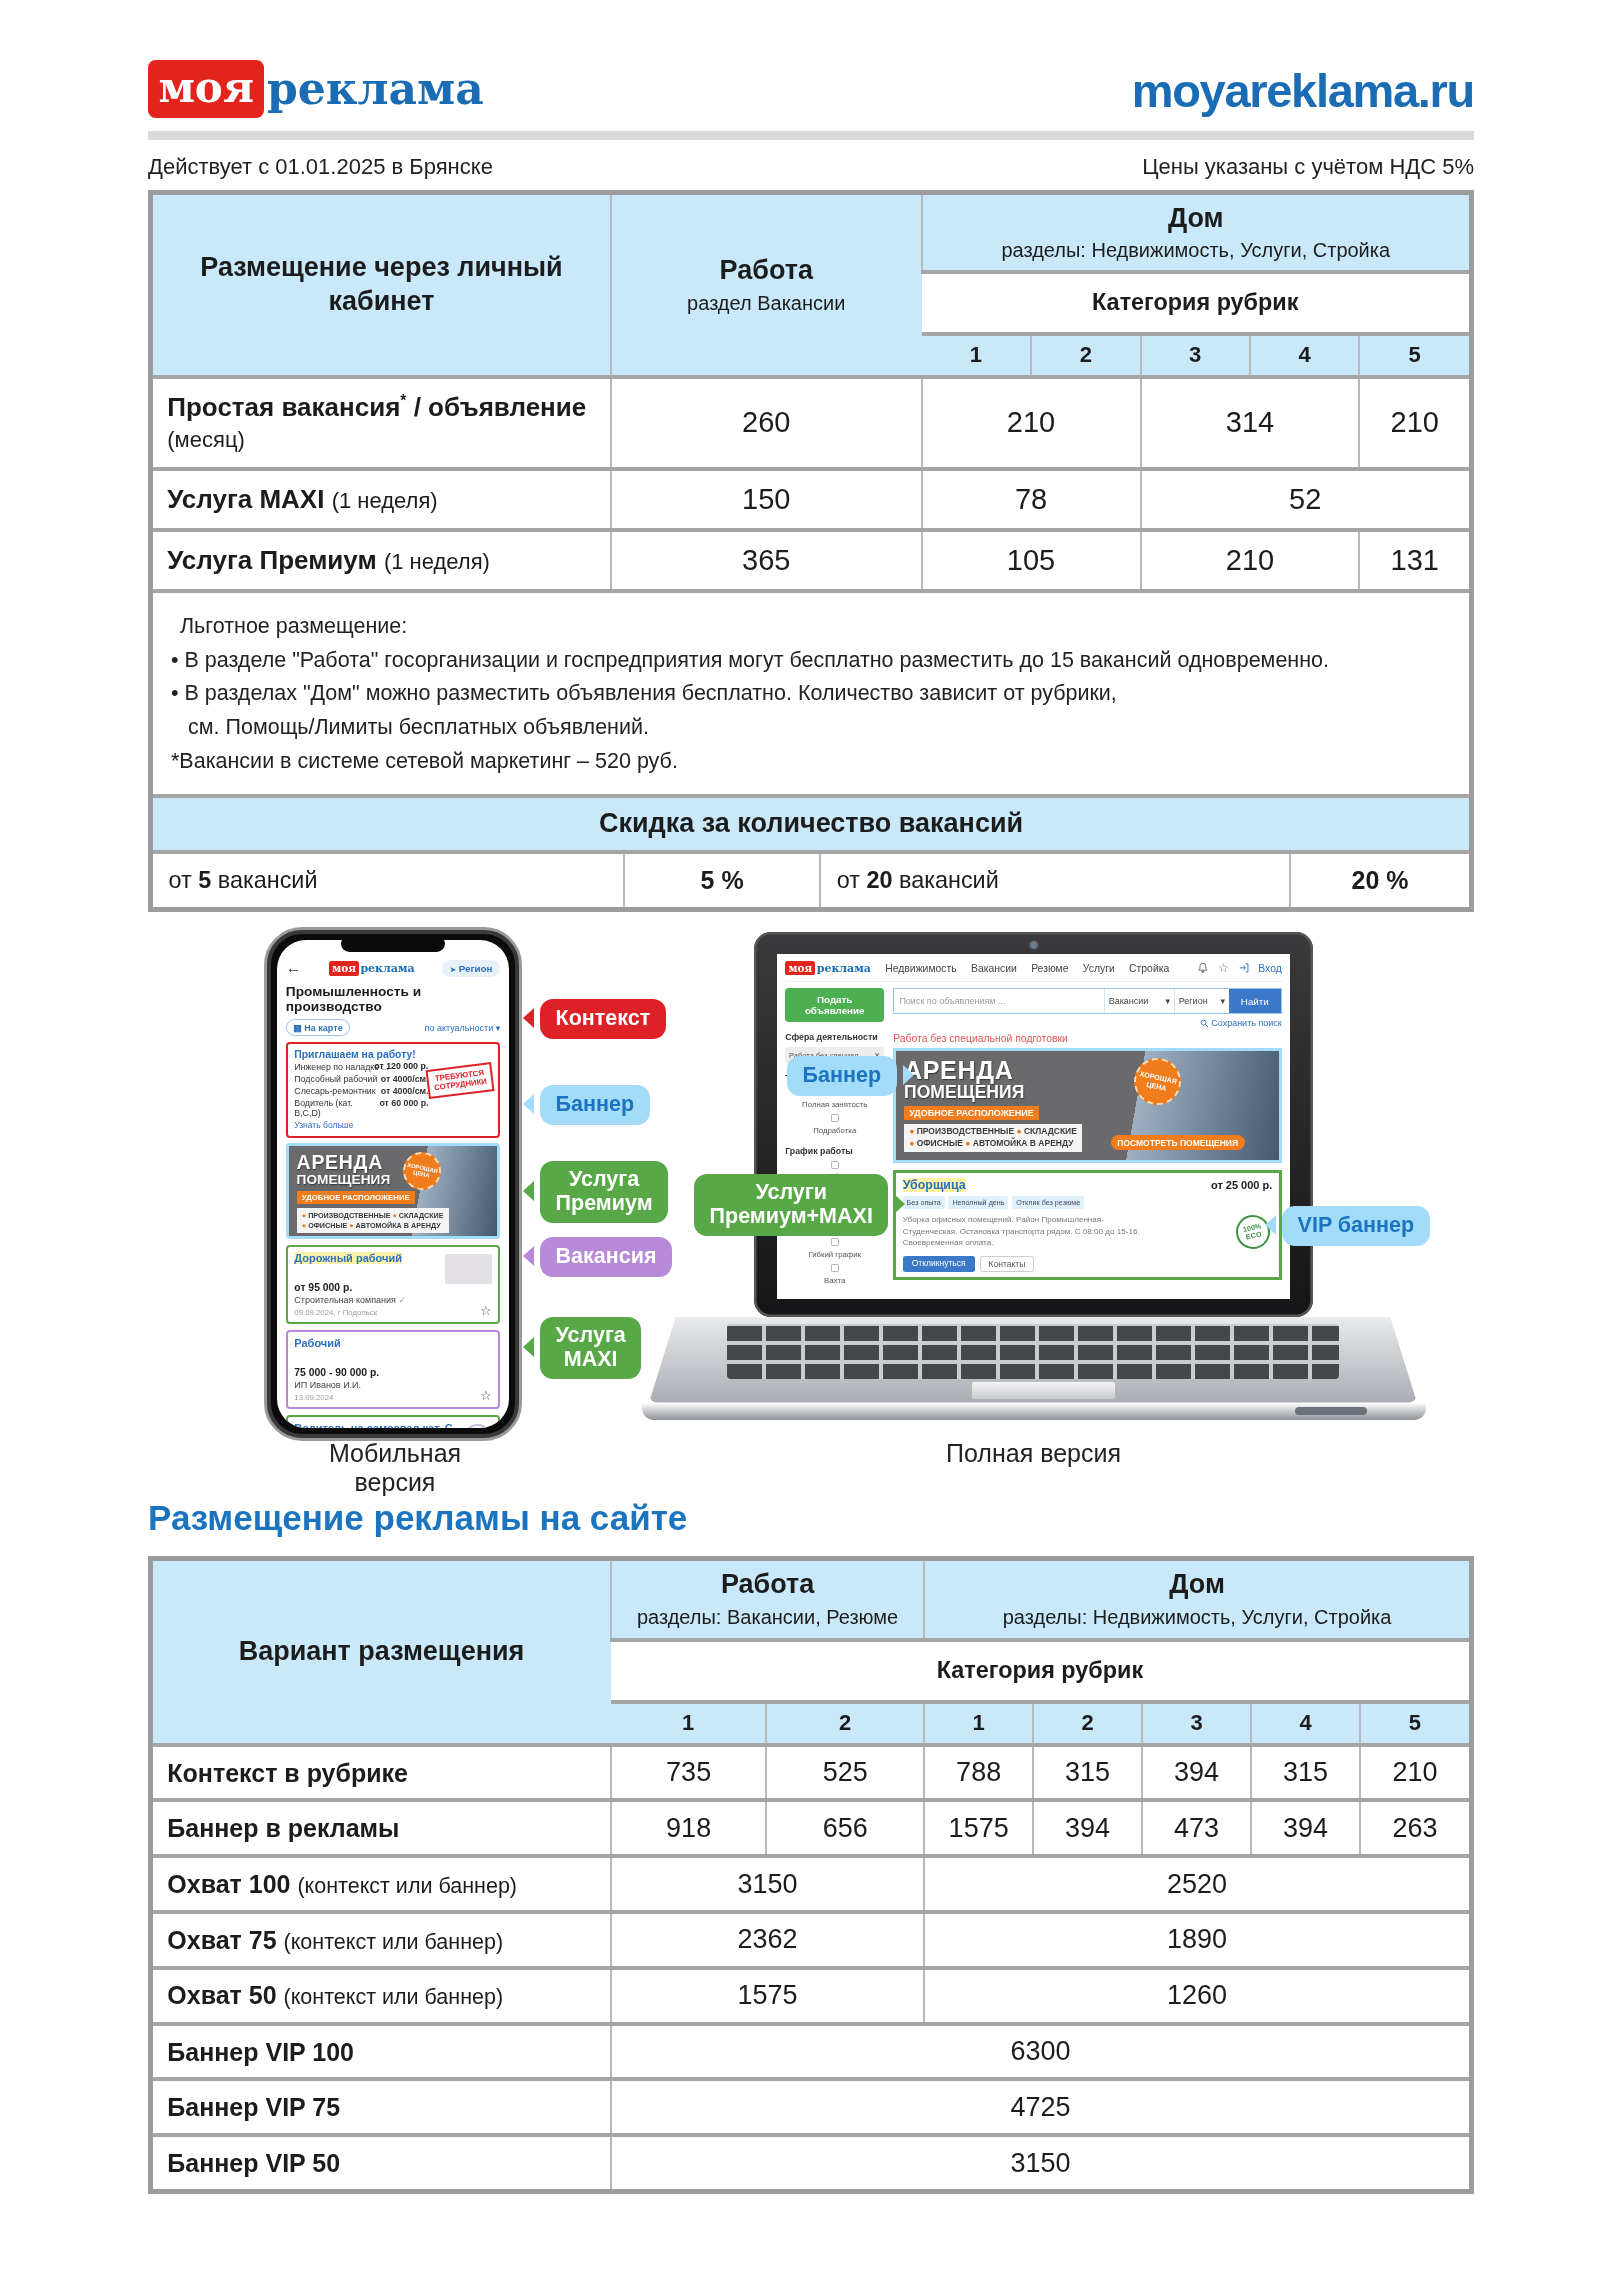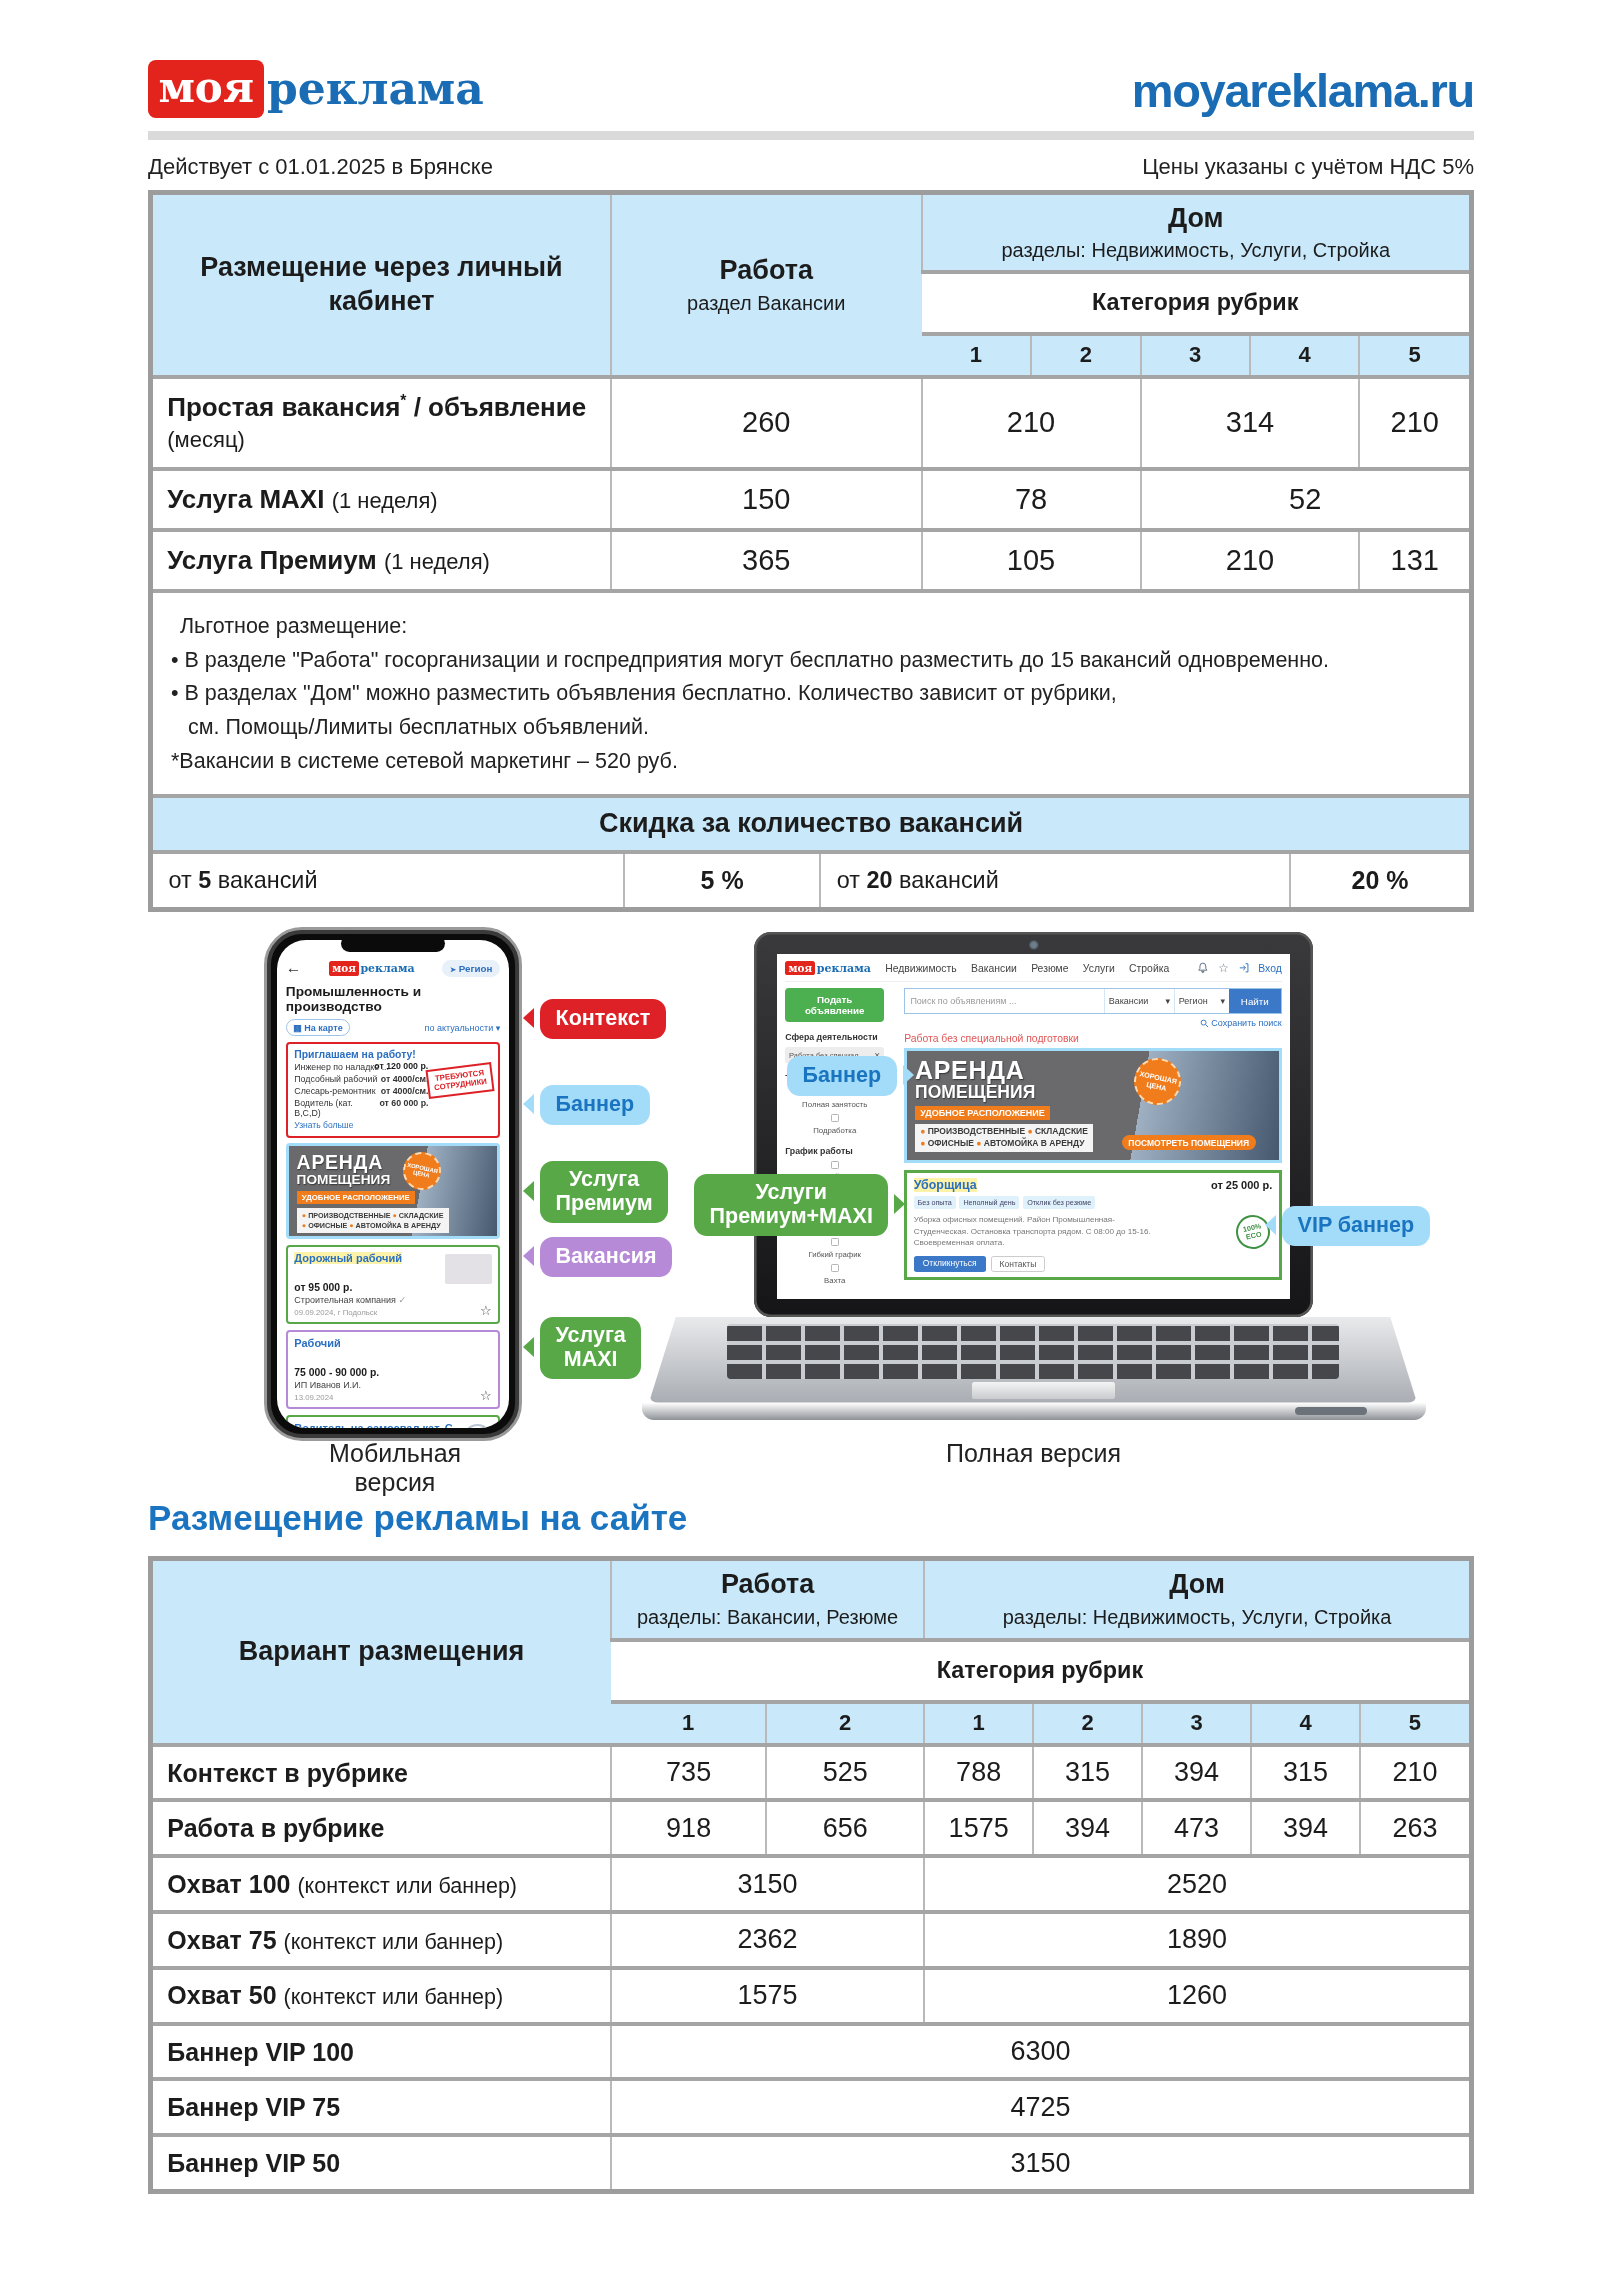--- a/index.html
+++ b/index.html
@@ -118,21 +118,21 @@
   .kb{position:absolute; left:78px; right:78px; top:7.8px; height:55px; background-color:#45474b;
     background-image:repeating-linear-gradient(90deg,transparent 0 35px,#c9ccd1 35px 39px),repeating-linear-gradient(0deg,transparent 0 15px,#c9ccd1 15px 19px); border-radius:3.9px;}
   .tpad{position:absolute; left:42%; top:65px; width:143px; height:17px; background:linear-gradient(#f4f4f5,#c9cbce); border-radius:2.6px;}
   .lap-lip{position:absolute; left:494px; top:482px; width:784px; height:17px; background:linear-gradient(#fdfdfd,#8e9297); border-radius:0 0 11.7px 11.7px;}
   .lap-lip .nip{position:absolute; right:59px; top:4.6px; width:72px; height:7.8px; background:#6c727a; border-radius:3.9px;}
 
   .lnav{display:flex; align-items:center; gap:14.3px; border-bottom:1.3px solid #eee; padding-bottom:5.2px;}
   .lnav .item{color:#444; font-size:10.4px;}
   .lnav .right{margin-left:auto; display:flex; align-items:center; gap:9px; color:#5a6b7d;}
   .lnav .login{color:var(--link_blue); font-size:10.4px;}
-  .lbody{display:flex; gap:20px; margin-top:6.5px;}
+  .lbody{display:flex; gap:9px; margin-top:6.5px;}
   .lsb{width:99px; flex:none;}
   .lsb .green{background:var(--green_btn); color:#fff; font-size:9.8px; font-weight:bold; text-align:center; border-radius:3.9px; padding:5.9px 2.6px;}
   .lsb .cap{font-size:8.8px; font-weight:bold; margin-top:10.4px; color:#333;}
   .lsb .chip{background:#ededed; color:#555; font-size:7.5px; border-radius:2.6px; padding:3.3px 3.9px; margin-top:5.2px; display:flex; justify-content:space-between;}
   .ck{display:flex; align-items:center; gap:3.9px; font-size:7.8px; color:#555; margin-top:5.2px;flex-direction:column;}
   .ck i{width:7.8px; height:7.8px; border:1px solid #b5b5b5; border-radius:1.3px; font-style:normal; flex:none;}
   .lmain{flex:1; min-width:0;}
   .srch{display:flex; border:1.3px solid #9cc3e8; height:26px; align-items:stretch;}
   .srch .inp{flex:1; color:#999; font-size:9px; padding:6.5px 5.2px;}
   .srch .sel{border-left:1.3px solid #d7e6f4; width:70px; color:#444; font-size:9px; padding:6.5px 3.9px; display:flex; justify-content:space-between; align-items:center;}
@@ -526,21 +526,21 @@
       <td class="lbl2"><b>Контекст в рубрике</b></td>
       <td class="val2">735</td>
       <td class="val2">525</td>
       <td class="val2">788</td>
       <td class="val2">315</td>
       <td class="val2">394</td>
       <td class="val2">315</td>
       <td class="val2">210</td>
     </tr>
     <tr>
-      <td class="lbl2"><b>Работа в рубрике</b></td>
+      <td class="lbl2"><b>Баннер в рекламы</b></td>
       <td class="val2">918</td>
       <td class="val2">656</td>
       <td class="val2">1575</td>
       <td class="val2">394</td>
       <td class="val2">473</td>
       <td class="val2">394</td>
       <td class="val2">263</td>
     </tr>
     <tr>
       <td class="lbl2"><b>Охват 100</b> <span class="nb">(контекст или баннер)</span></td>

